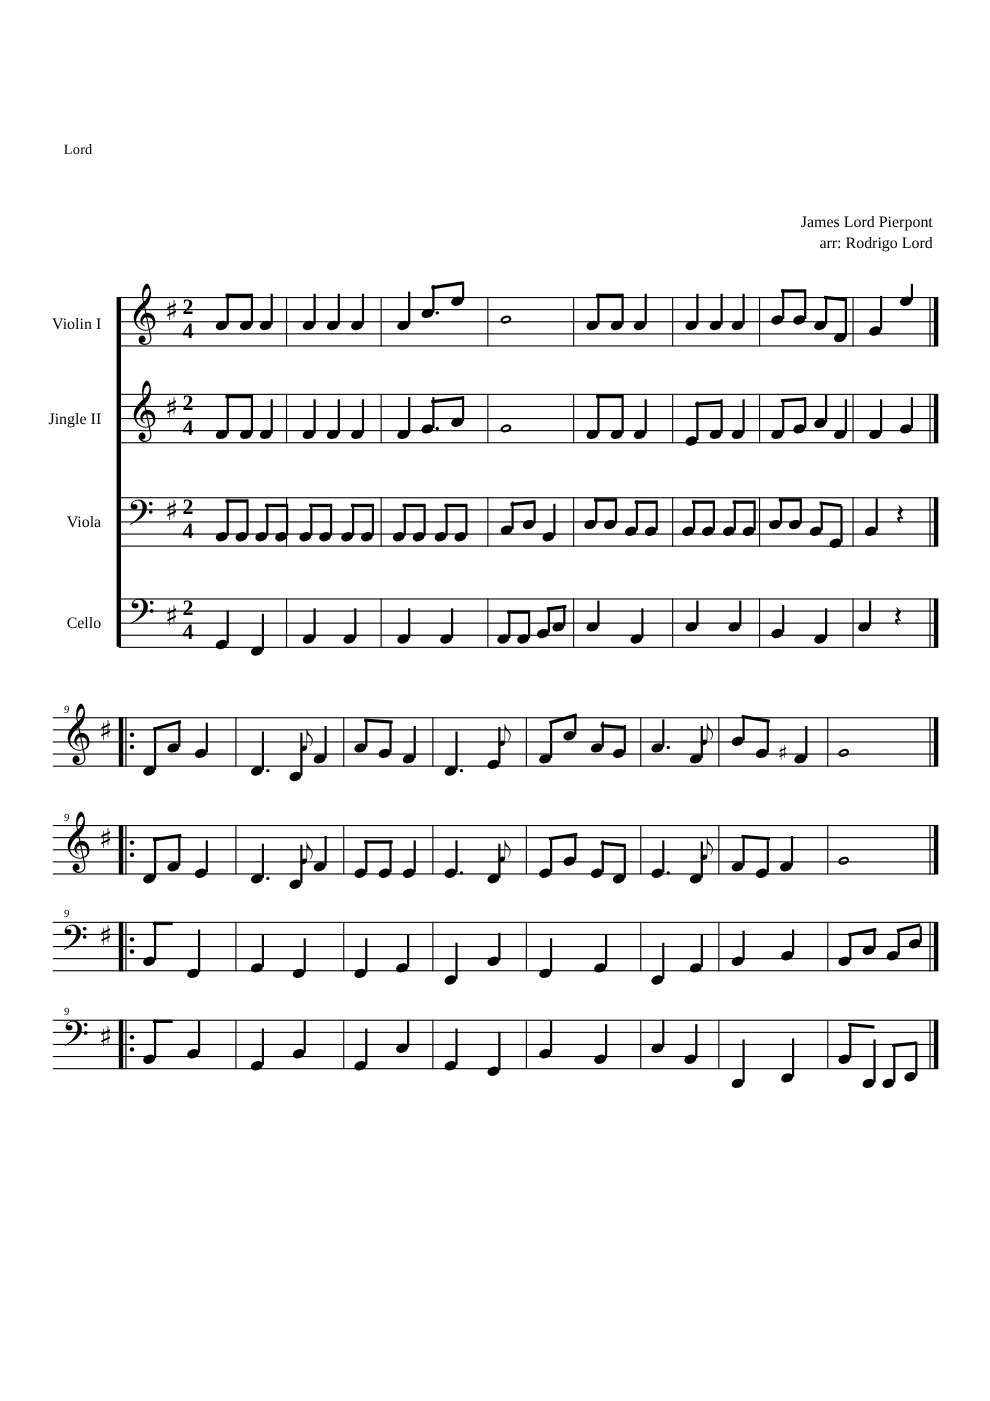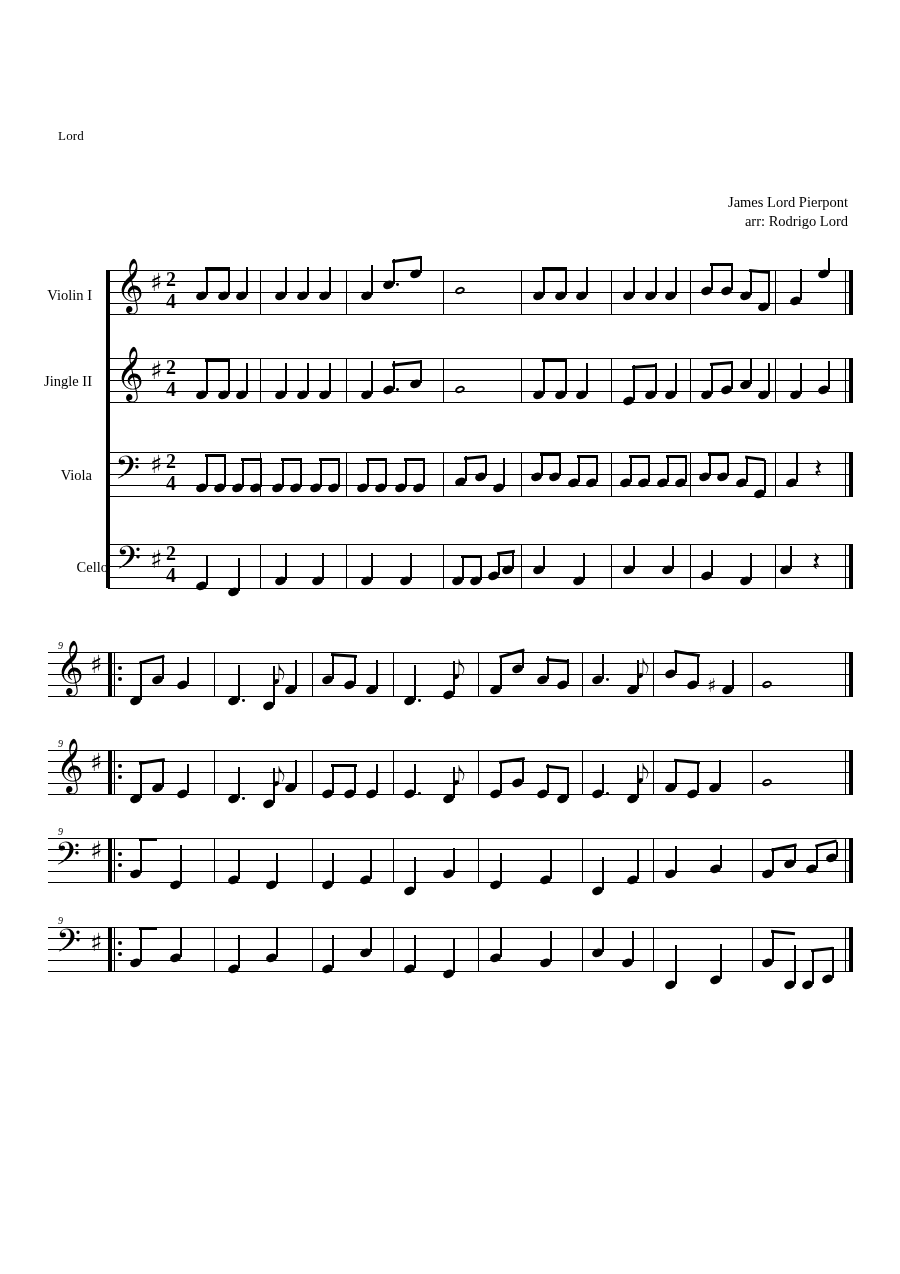--- a/index.html
+++ b/index.html
@@ -185,21 +185,21 @@
   <div class="credits">
     <div>James Lord Pierpont</div>
     <div>arr: Rodrigo Lord</div>
   </div>
 
   <div class="system" style="left:0; top:0;">
 
     <div class="instr" style="left:0; width:92px; top:287px;">Violin I</div>
     <div class="instr" style="left:0; width:92px; top:373px;">Jingle II</div>
     <div class="instr" style="left:0; width:92px; top:467px;">Viola</div>
-    <div class="instr" style="left:0; width:92px; top:559px;margin-left:16px;">Cello</div>
+    <div class="instr" style="left:0; width:92px; top:559px;">Cello</div>
 
     <div class="bracket" style="left:106px; top:270px; height:318px;"></div>
 
     <div class="staff" style="left:108px; top:270px; width:742px; height:44px;">
       <div class="line" style="top:0;  width:742px;"></div>
       <div class="line" style="top:11px; width:742px;"></div>
       <div class="line" style="top:22px; width:742px;"></div>
       <div class="line" style="top:33px; width:742px;"></div>
       <div class="line" style="top:44px; width:742px;"></div>
     </div>

